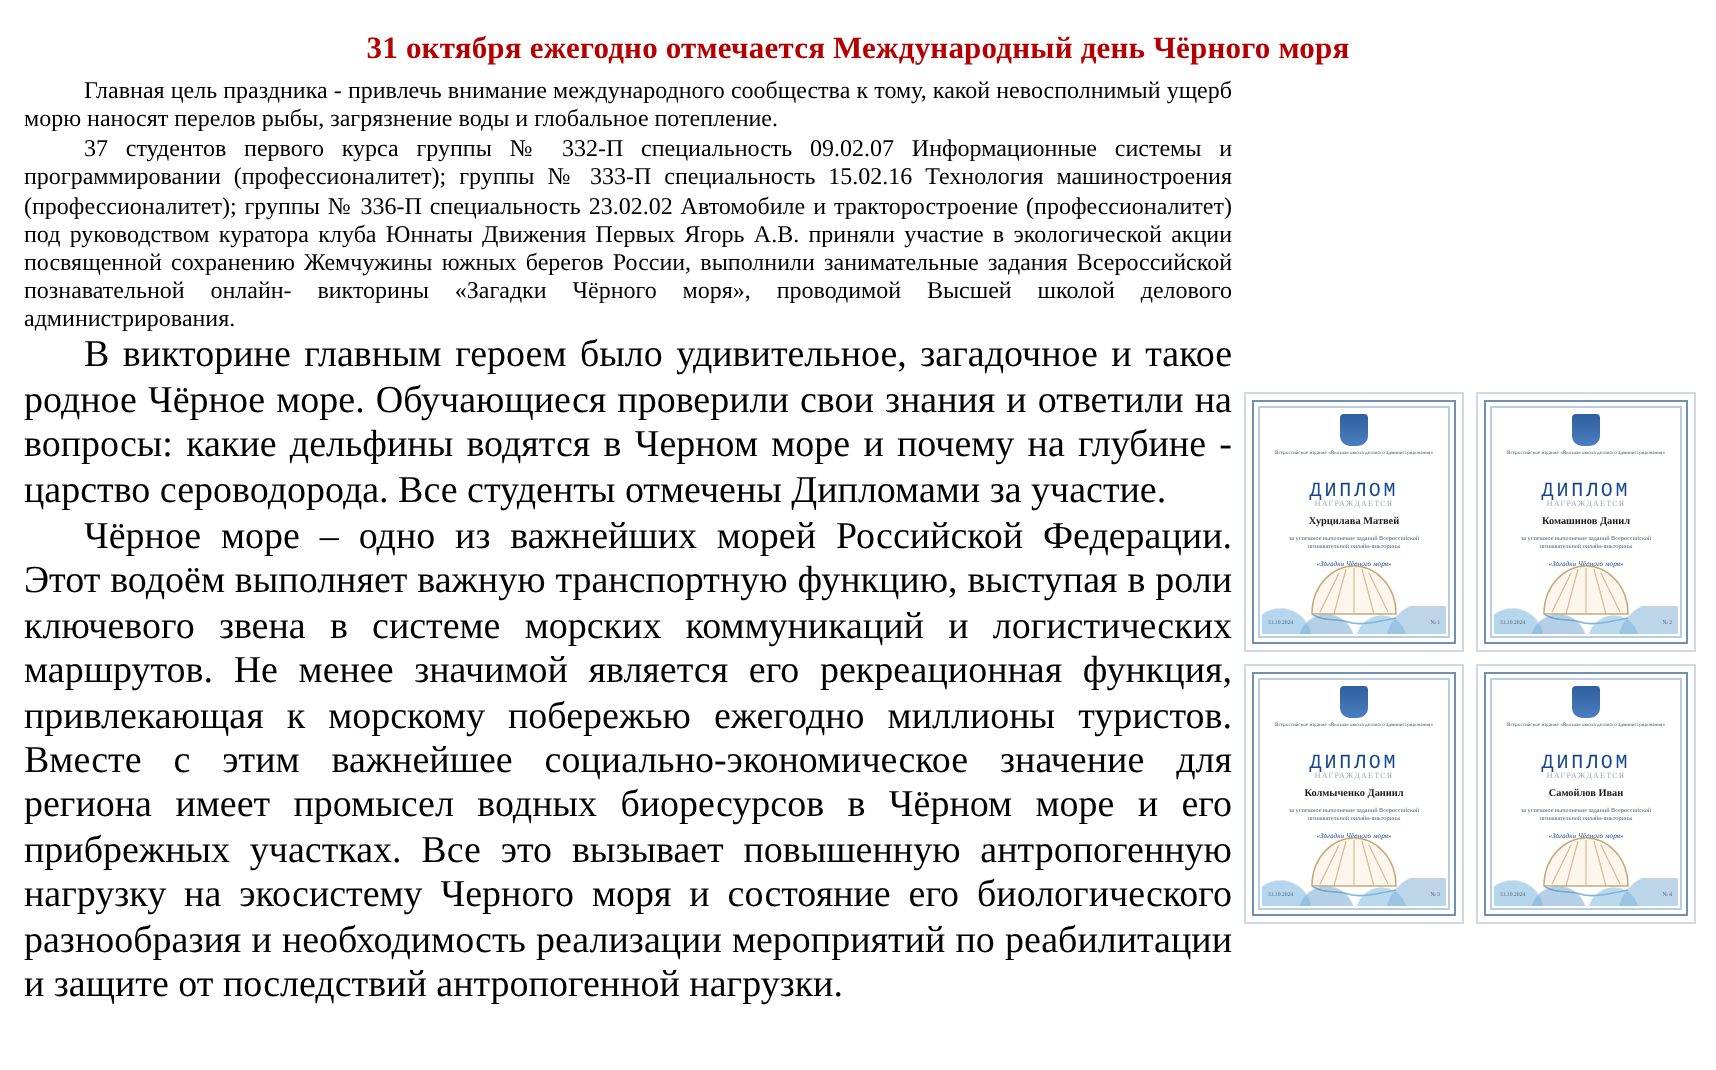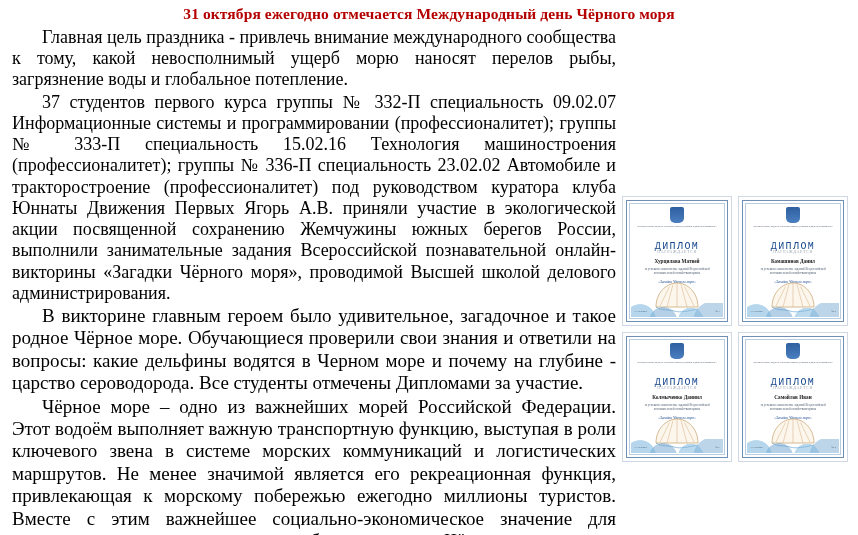--- a/index.html
+++ b/index.html
@@ -12,39 +12,39 @@
     background: #ffffff;
     font-family: "Liberation Serif", serif;
     color: #000000;
     overflow: hidden;
   }
   .page {
     position: relative;
     width: 858px;
     height: 535px;
     box-sizing: border-box;
-    padding: 3px 12px 0 12px;
+    padding: 14px 12px 0 12px;
   }
   .doc-title {
     color: #b40000;
     font-weight: bold;
     font-size: 15.5px;
     text-align: center;
     margin: 2px 0 4px 0;
     letter-spacing: 0.1px;
   }
   .body-col {
     width: 604px;
     float: left;
   }
   p.para {
     margin: 0 0 1px 0;
     text-align: justify;
     text-justify: inter-word;
-    font-size: 18px;
+    font-size: 12px;
     line-height: 1.18;
     text-indent: 30px;
     hyphens: none;
   }
   p.para.narrow {
     font-size: 19px;
   }
   .certs {
     position: absolute;
     top: 196px;

